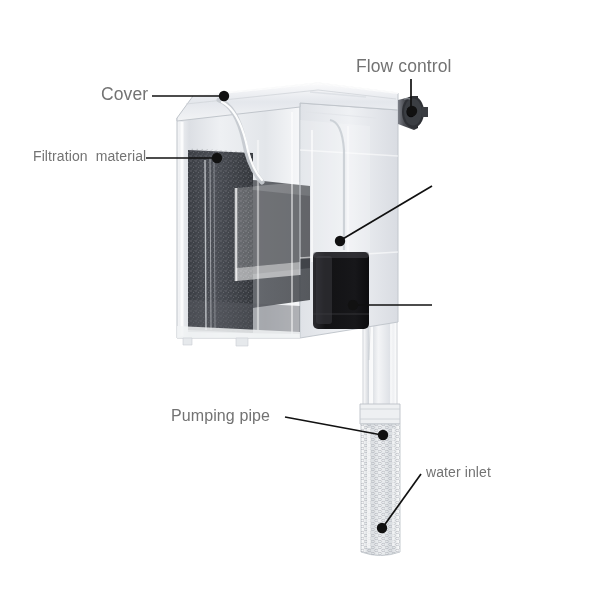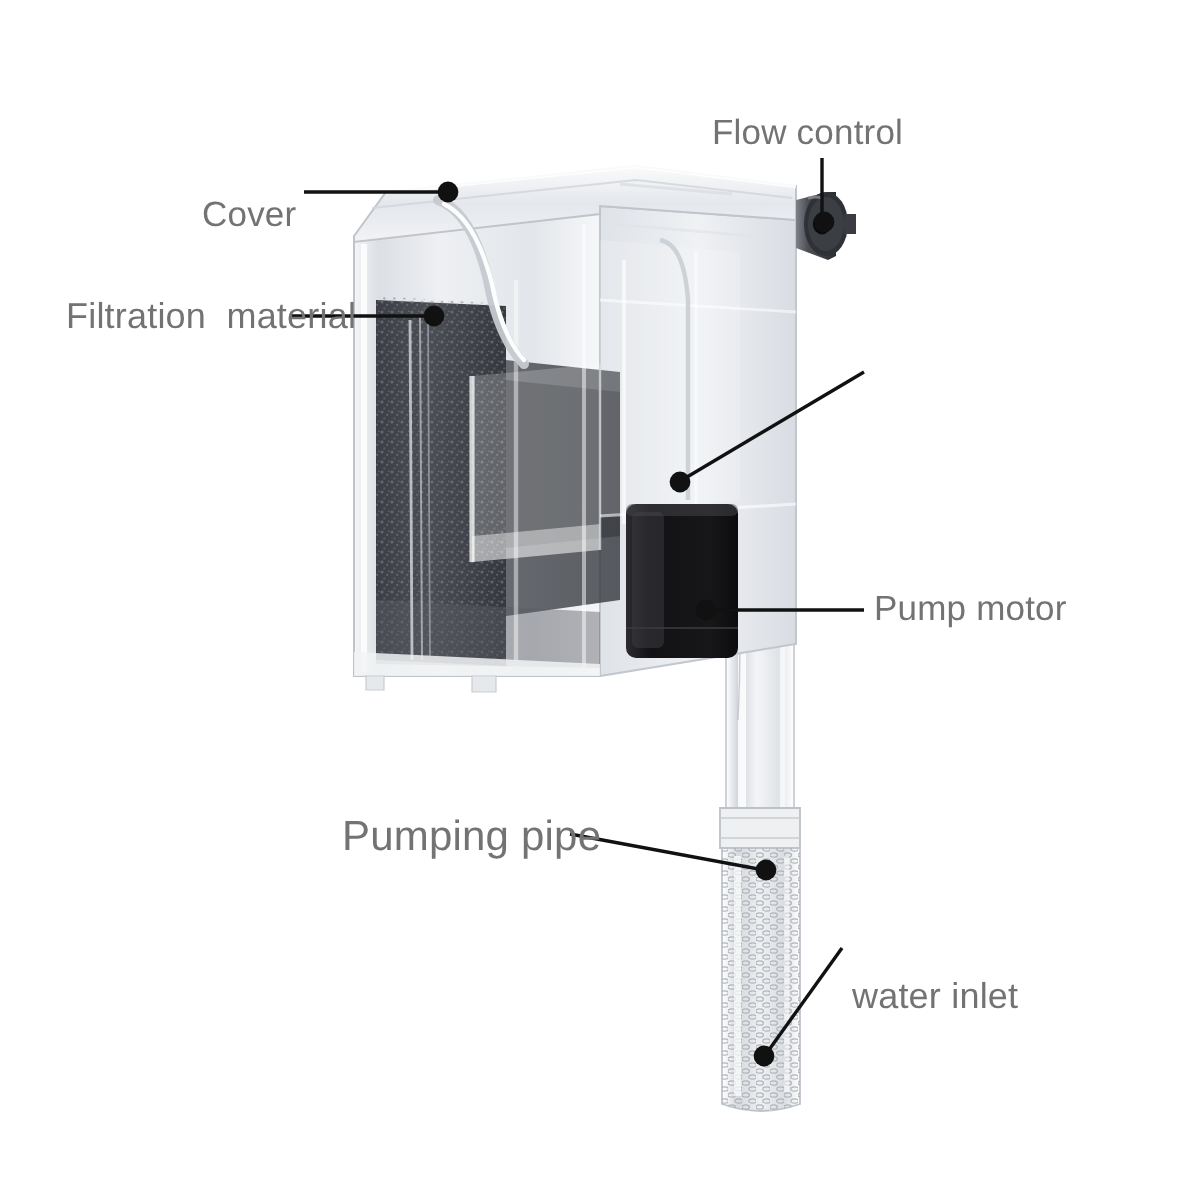--- a/index.html
+++ b/index.html
@@ -33,27 +33,27 @@
 
   .label {
     position: absolute;
     white-space: pre;
     color: #737373;
     line-height: 1;
     letter-spacing: 0.1px;
     font-family: "Liberation Sans", sans-serif;
   }
 
-  .label-cover      { left: 101px; top: 86px;  font-size: 17.5px; margin-top: 13px; }
-  .label-filtration { left: 33px;  top: 149px; font-size: 18px; }
+  .label-cover      { left: 101px; top: 86px;  font-size: 17.5px; }
+  .label-filtration { left: 33px;  top: 149px; font-size: 14px; }
   .label-flow       { left: 356px; top: 58px;  font-size: 17.5px; }
   .label-rotor      { left: 437px; top: 176px; font-size: 17.5px; }
   .label-motor      { left: 437px; top: 296px; font-size: 17.5px; }
-  .label-pumping    { left: 171px; top: 408px; font-size: 21px; }
-  .label-inlet      { left: 426px; top: 465px; font-size: 18px; margin-top: 24px; }
+  .label-pumping    { left: 171px; top: 408px; font-size: 16px; }
+  .label-inlet      { left: 426px; top: 465px; font-size: 14px; }
 </style>
 </head>
 <body>
 
 <div id="stage">
 
   <svg class="svg-layer" viewBox="0 0 600 600">
     <defs>
       <linearGradient id="gBodyFront" x1="0" y1="0" x2="1" y2="0">
         <stop offset="0" stop-color="#f4f5f7"></stop>
@@ -244,17 +244,16 @@
       <circle cx="340" cy="241" r="5.2"></circle>
       <circle cx="353" cy="305" r="5.2"></circle>
       <circle cx="383" cy="435" r="5.2"></circle>
       <circle cx="382" cy="528" r="5.2"></circle>
     </g>
   </svg>
 
   <div class="label label-cover">Cover</div>
   <div class="label label-filtration">Filtration  material</div>
   <div class="label label-flow">Flow control</div>
-  <div class="label label-motor">Pump motor</div>
   <div class="label label-pumping">Pumping pipe</div>
   <div class="label label-inlet">water inlet</div>
 
 </div>
 
 </body></html>

